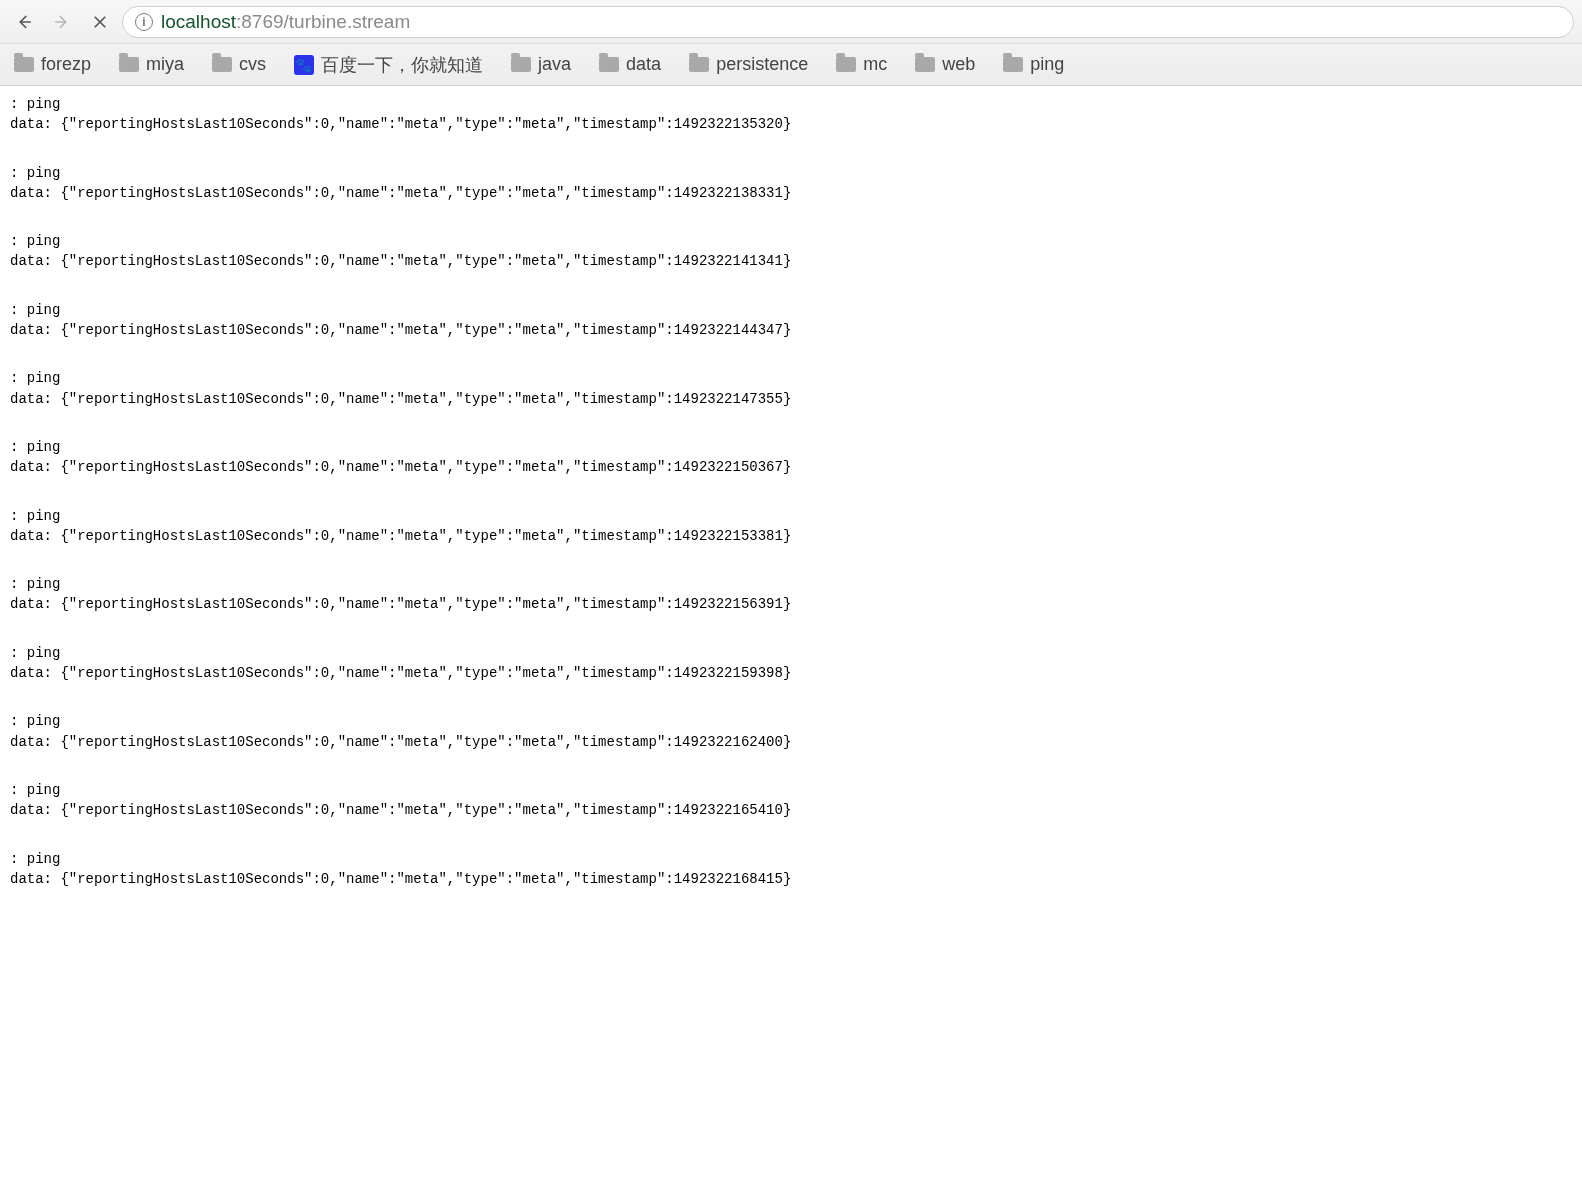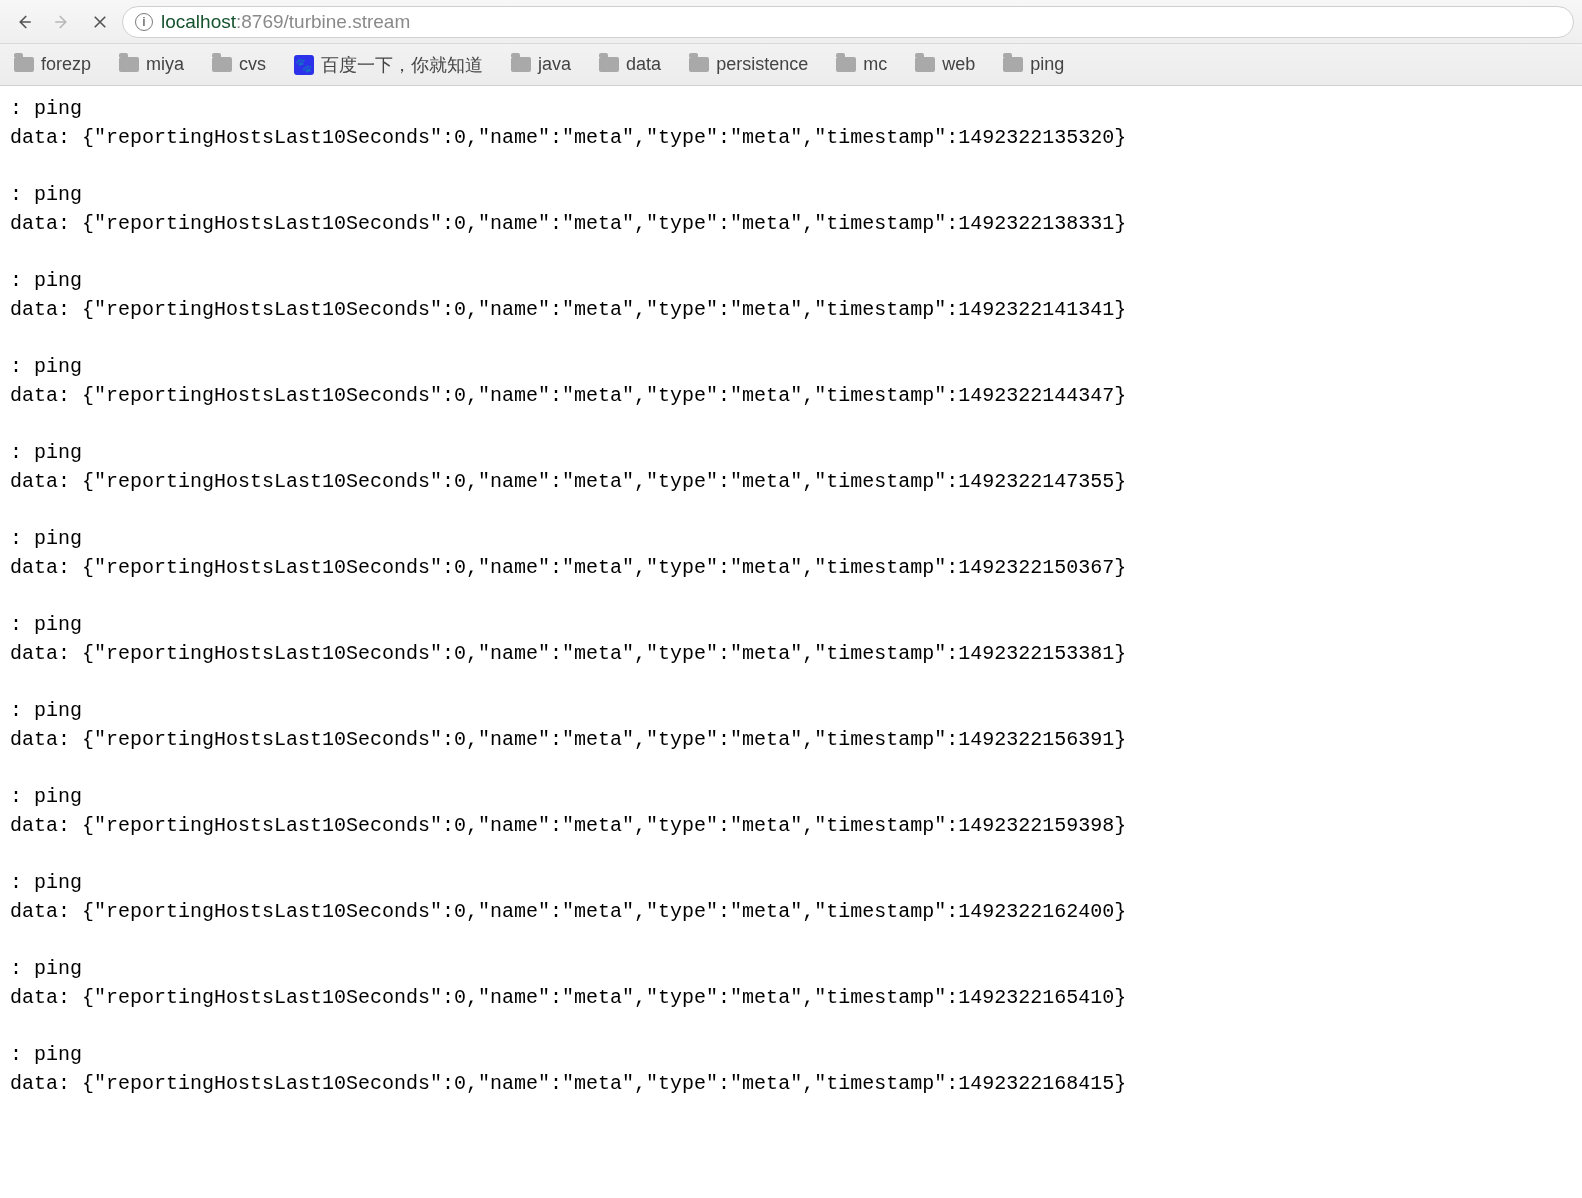--- a/index.html
+++ b/index.html
@@ -101,21 +101,21 @@
     justify-content: center;
     color: #fff;
     font-size: 14px;
     flex-shrink: 0;
   }
 
   
   .content {
     padding: 8px 10px;
     font-family: "Menlo", "Consolas", "Courier New", monospace;
-    font-size: 20px;
+    font-size: 14px;
     line-height: 1.45;
     white-space: pre;
     color: #000;
   }
   .stream-block { margin-bottom: 28px; }
   .stream-block:last-child { margin-bottom: 0; }
 </style>
 </head>
 <body>
 

